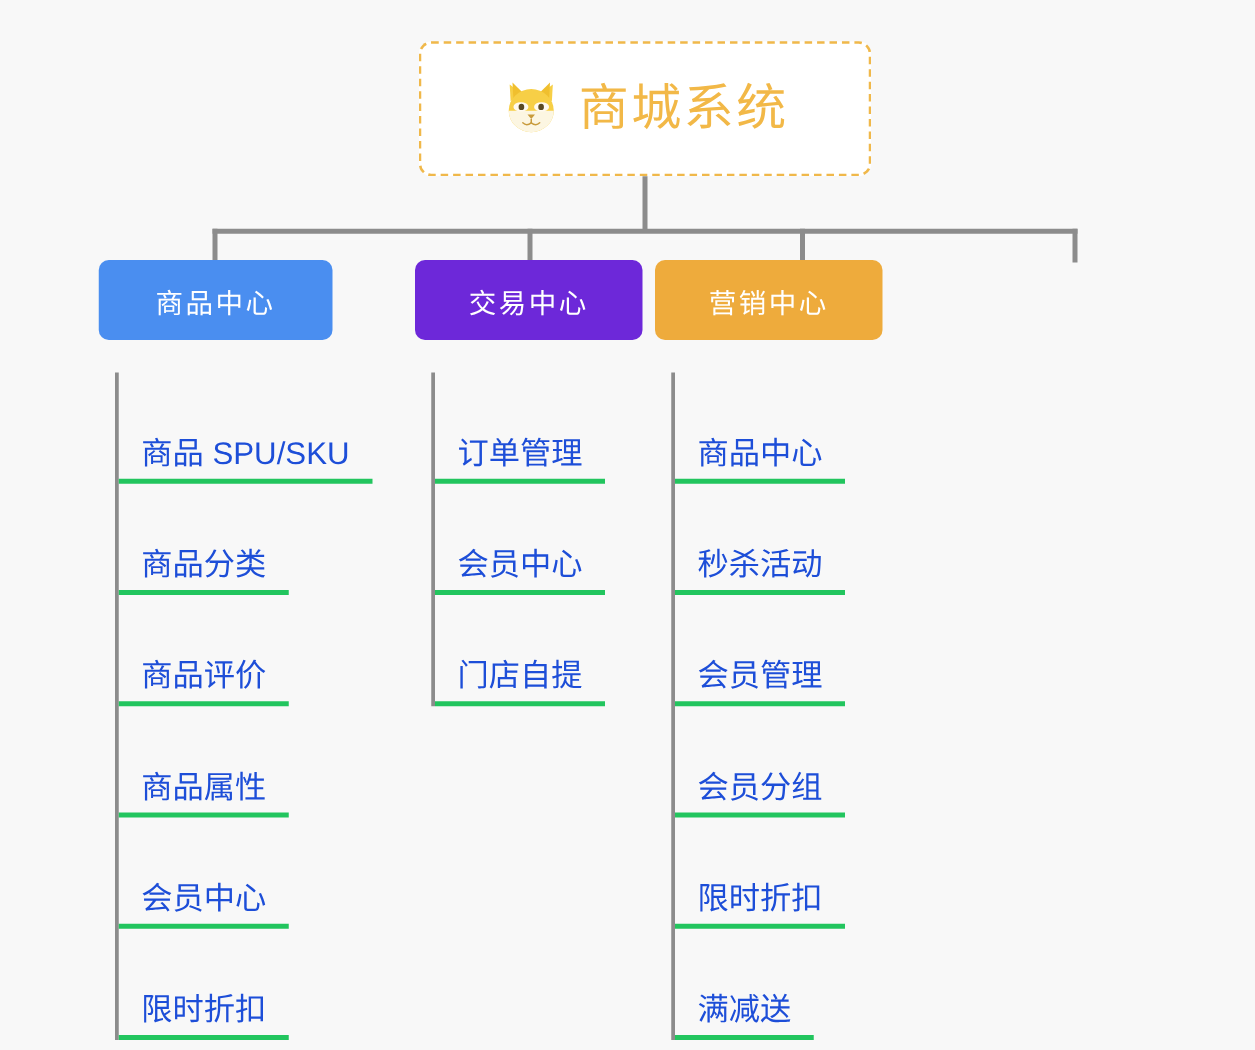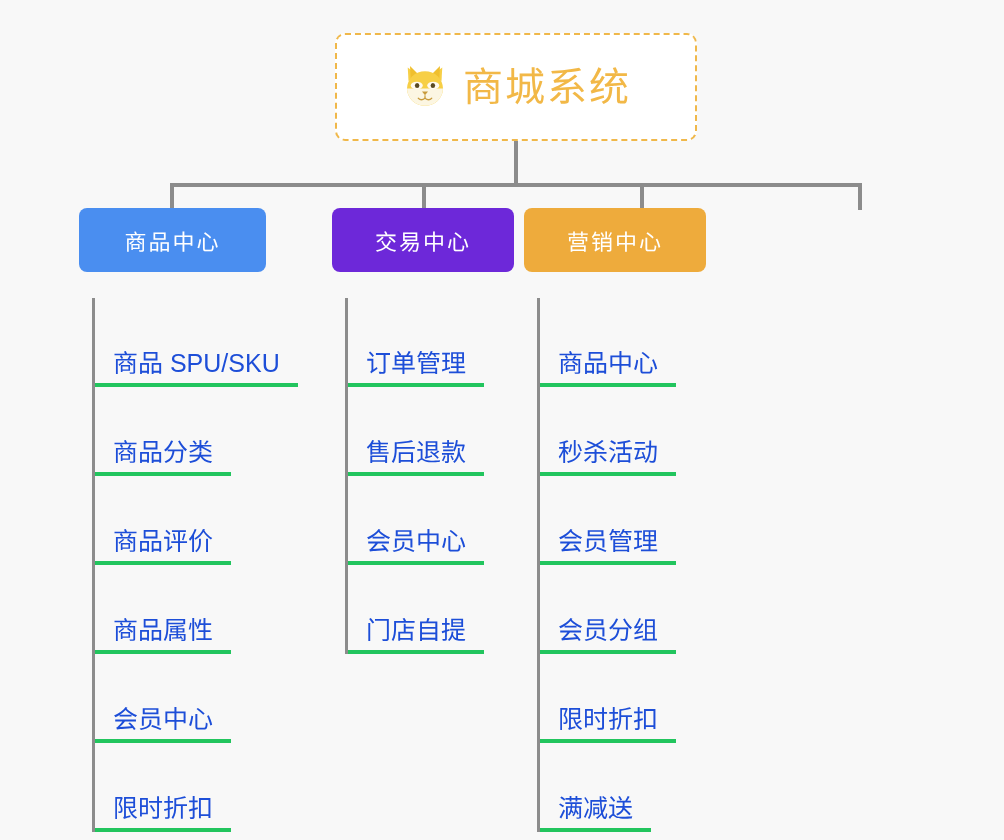--- a/index.html
+++ b/index.html
@@ -166,23 +166,20 @@
 
   <div class="branch" style="left:310px; width:182px;">
     <div class="branch-head" style="width: 182px; background: #6d28d9;">
       <span>交易中心</span>
     </div>
     <div class="leaf-list" style="margin-left:13px;">
       <div class="leaf-item">
           <span class="leaf-underline">订单管理</span>
         </div>
       <div class="leaf-item">
-          <span class="leaf-underline">售后退款</span>
-        </div>
-      <div class="leaf-item">
           <span class="leaf-underline">会员中心</span>
         </div>
       <div class="leaf-item">
           <span class="leaf-underline">门店自提</span>
         </div>
     </div>
   </div>
 
   <div class="branch" style="left:502px; width:182px;">
     <div class="branch-head" style="width: 182px; background: rgb(238, 171, 60);">

